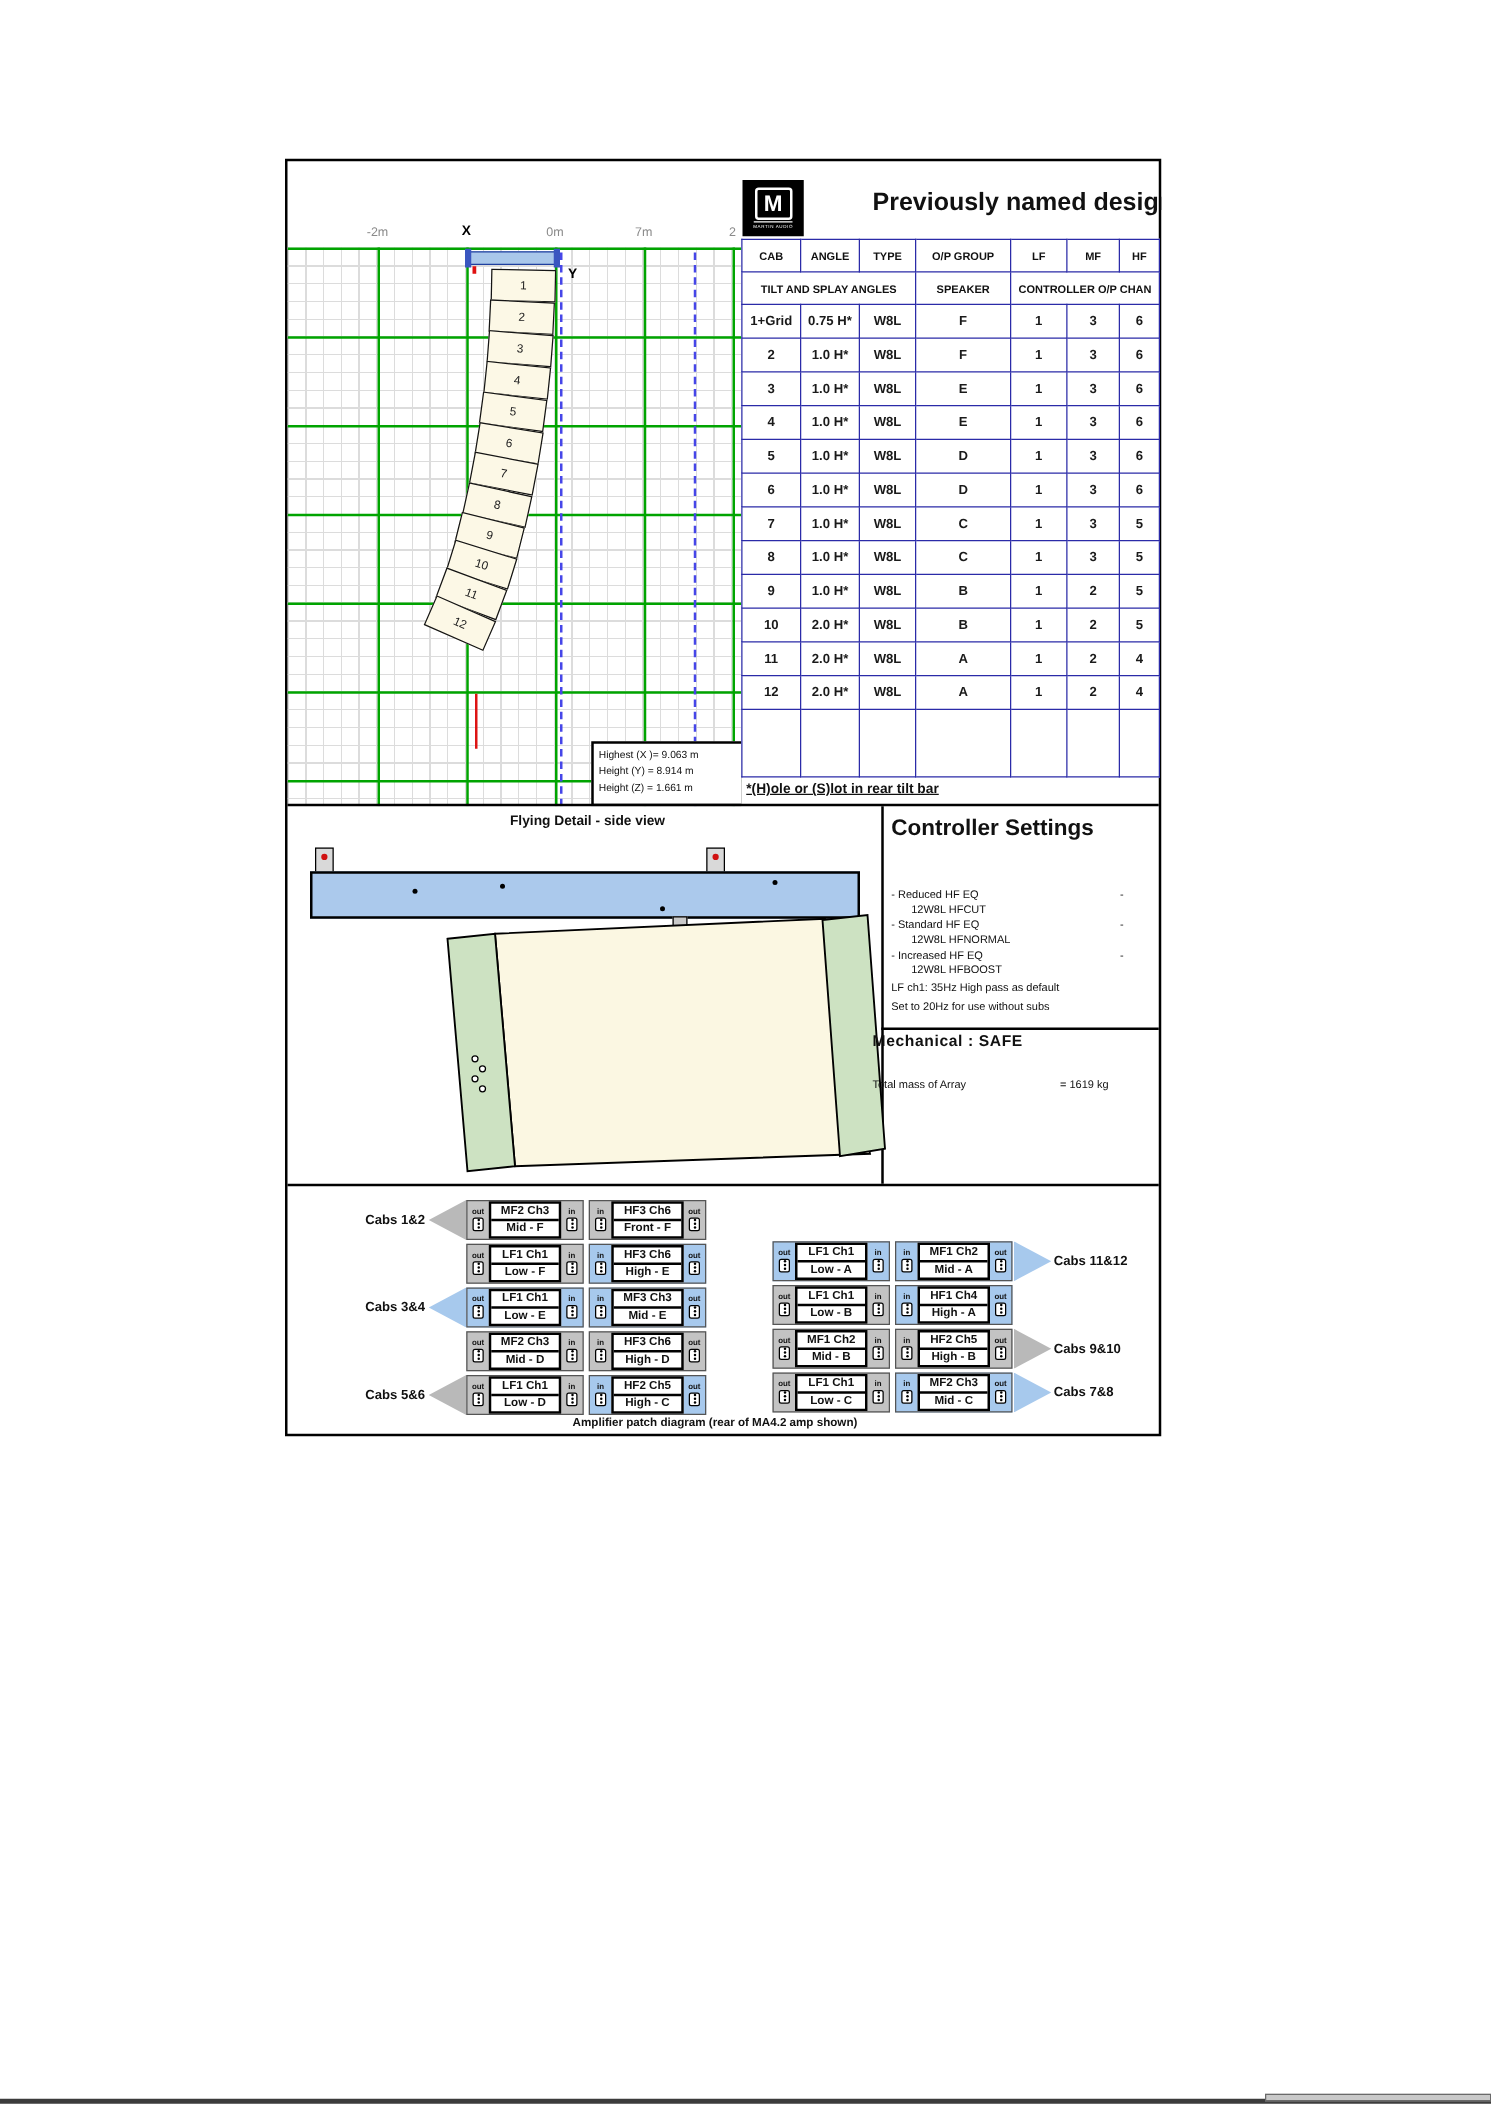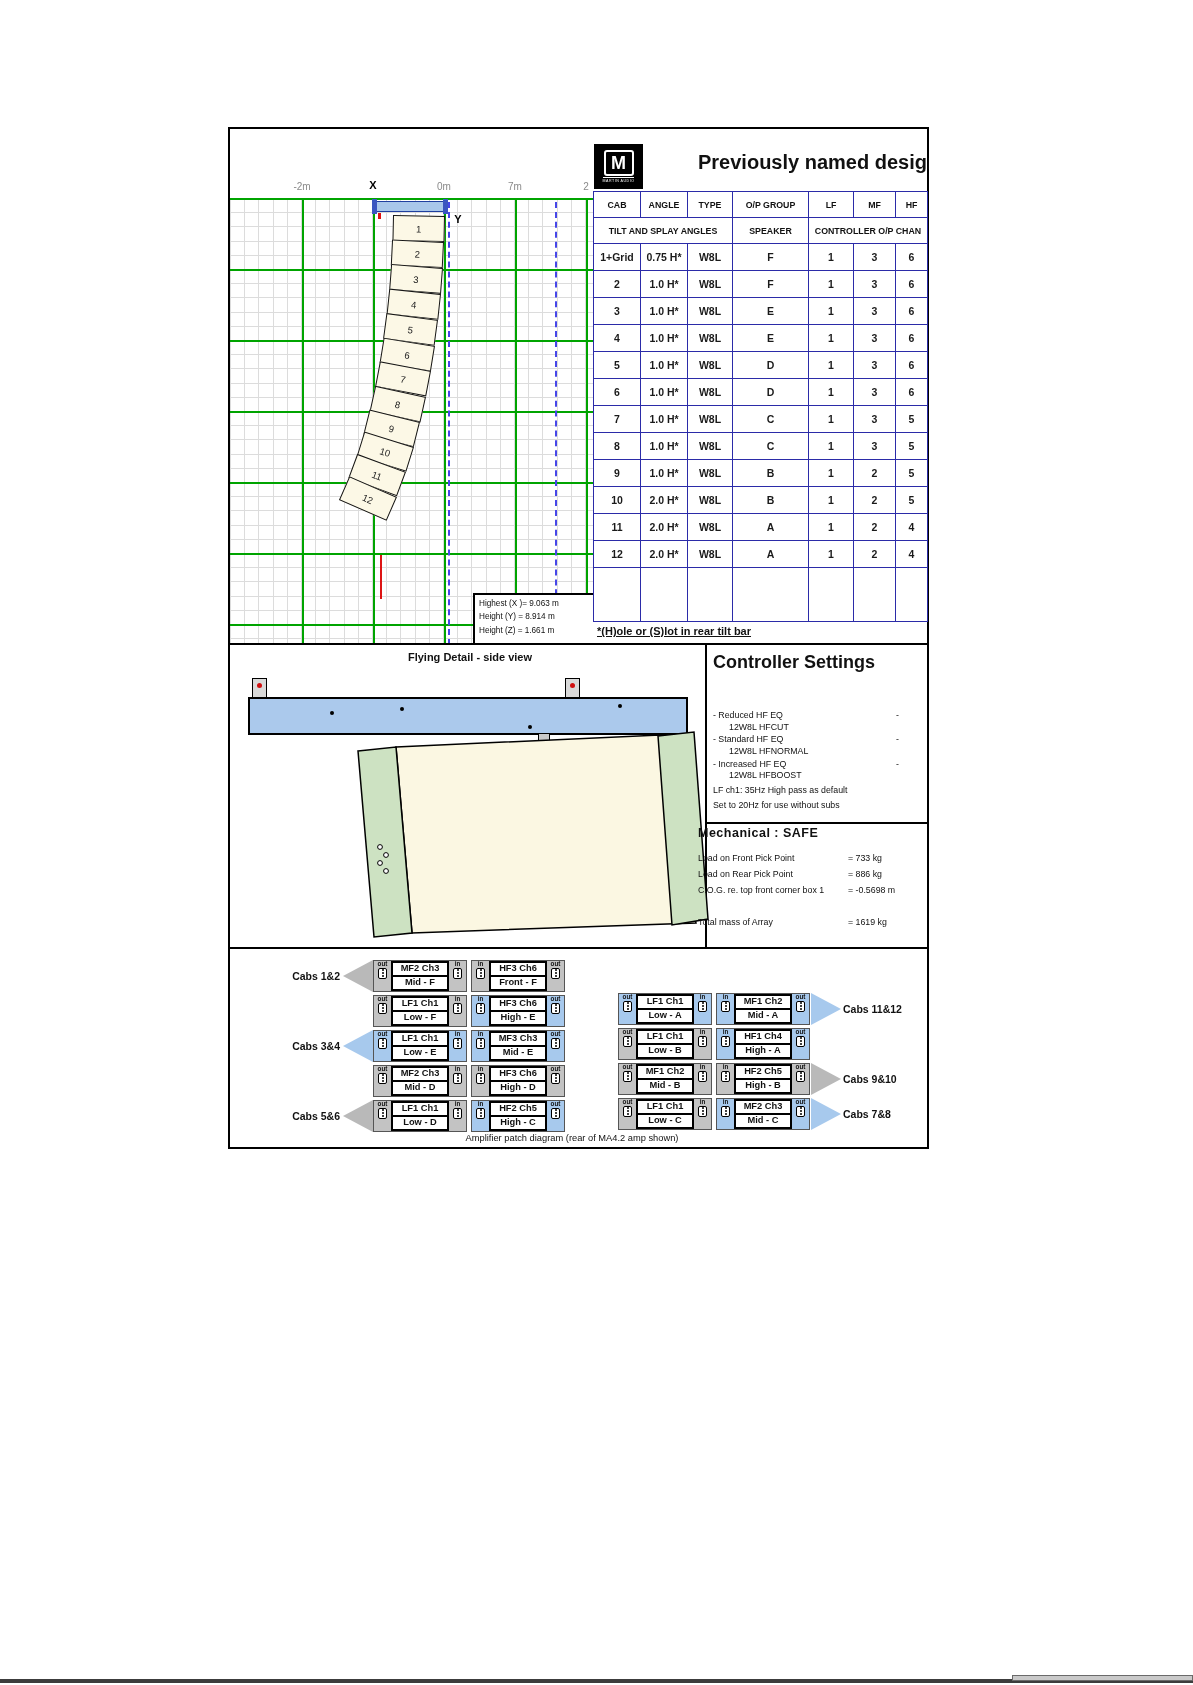--- a/index.html
+++ b/index.html
@@ -73,39 +73,39 @@
   #mech{position:absolute;left:468px;top:697px;width:214px;font-size:8.8px}
   #mech-title{font-weight:bold;font-size:12.5px;letter-spacing:.5px}
   #mechrows{margin-top:13px}
   .mrow{display:flex;margin-bottom:6px;white-space:nowrap}
   .mlab{width:150px}
   .mtotal{display:flex;margin-top:22px;white-space:nowrap}
 
   
   #patch{position:absolute;left:0;top:818px;width:697px;height:202px}
   .prow{position:absolute;width:192px;height:32px;display:flex;gap:4px}
-  .half{flex:1;display:flex;border:1px solid #555;padding:0 1px;gap:1px}
+  .half{flex:1;display:flex;align-items:center;border:1px solid #555;padding:0 1px;gap:1px}
   .half.gray{background:#c3c3c3}.half.blue{background:#a7c9ed}
   .pbox{flex:1;background:#fff;border:2px solid #000;text-align:center;font-weight:bold;
         font-size:9.3px;line-height:1.25}
   .l1{border-bottom:2px solid #000;padding:0 1px}
   .l2{padding:0 1px}
   .port{width:15px;display:flex;flex-direction:column;align-items:center;font-size:6.3px;
         font-weight:bold;line-height:1.1}
   .jack{width:9px;height:11px;background:#fff;border:1px solid #000;border-radius:2px;
         display:flex;flex-direction:column;align-items:center;justify-content:center;gap:1px}
   .jack i{width:2px;height:2px;background:#000;border-radius:50%;display:block}
   .arr{position:absolute;width:30px;height:32px}
   .arrL{clip-path:polygon(0 50%,100% 0,100% 100%)}
   .arrR{clip-path:polygon(100% 50%,0 0,0 100%)}
   .arr.gray{background:#b9b9b9}.arr.blue{background:#a7c9ed}
   .plabel{position:absolute;height:32px;line-height:32px;font-weight:bold;font-size:10.5px;white-space:nowrap}
   .plabel.left{text-align:right}
   #patch-caption{position:absolute;left:187px;top:186px;width:310px;text-align:center;
-                 font-size:9.3px;font-weight:normal}
+                 font-size:9.3px;font-weight:bold}
 
   
   .bstrip{position:absolute;left:0;top:1679px;width:1193px;height:4px;background:#3c3c3c}
   .bfrag{position:absolute;left:1012px;top:1675px;width:181px;height:6px;background:#c9c9c9;border:1px solid #6a6a6a}
 </style>
 </head>
 <body>
 
 <div class="canvas">
   <div class="page">
@@ -364,34 +364,20 @@
           <div class="eqpre">12W8L HFBOOST</div>
         </div>
       <div id="notes">
           <div class="note">LF ch1: 35Hz High pass as default</div>
           <div class="note">Set to 20Hz for use without subs</div>
         </div>
     </div>
 
     <div id="mech">
       <div id="mech-title">Mechanical :  SAFE</div>
-      <div id="mechrows">
-          <div class="mrow">
-            <span class="mlab">Load on Front Pick Point</span>
-            <span>= 733 kg</span>
-          </div>
-          <div class="mrow">
-            <span class="mlab">Load on Rear Pick Point</span>
-            <span>= 886 kg</span>
-          </div>
-          <div class="mrow">
-            <span class="mlab">C.O.G. re. top front corner box 1</span>
-            <span>= -0.5698 m</span>
-          </div>
-        </div>
       <div class="mtotal">
         <span class="mlab">Total mass of Array</span>
         <span>= 1619 kg</span>
       </div>
     </div>
 
     <div id="patch">
       <div id="patch-caption">Amplifier patch diagram (rear of MA4.2 amp shown)</div>
     <div class="prow" style="left: 143px; top: 13px;">
           <div class="half gray">

